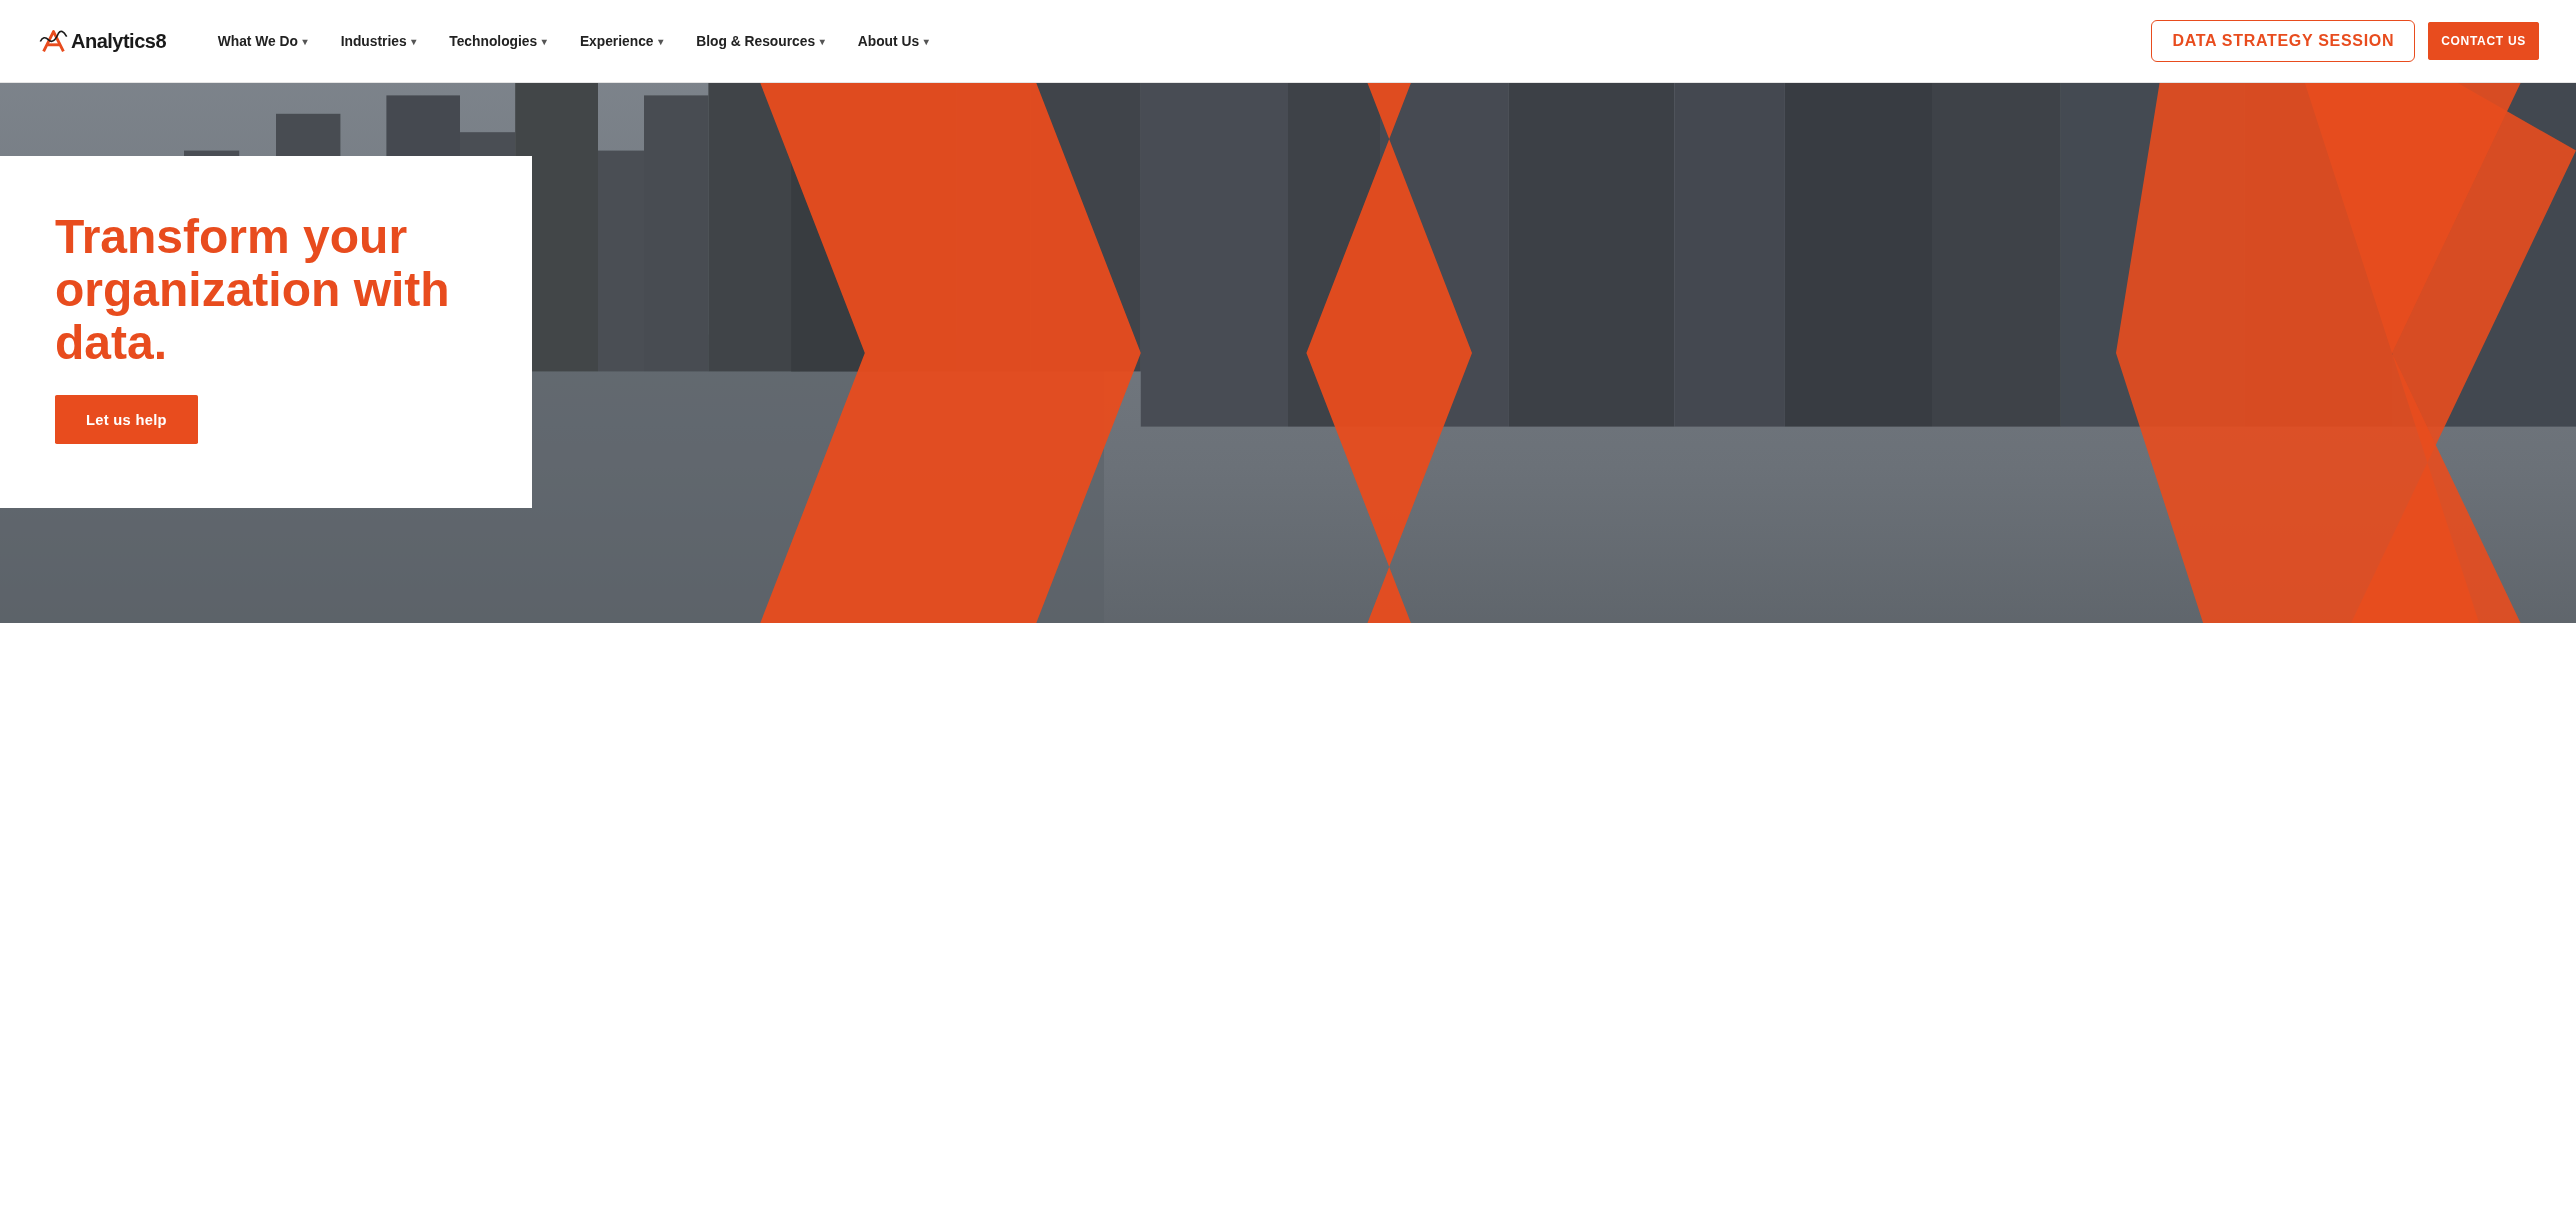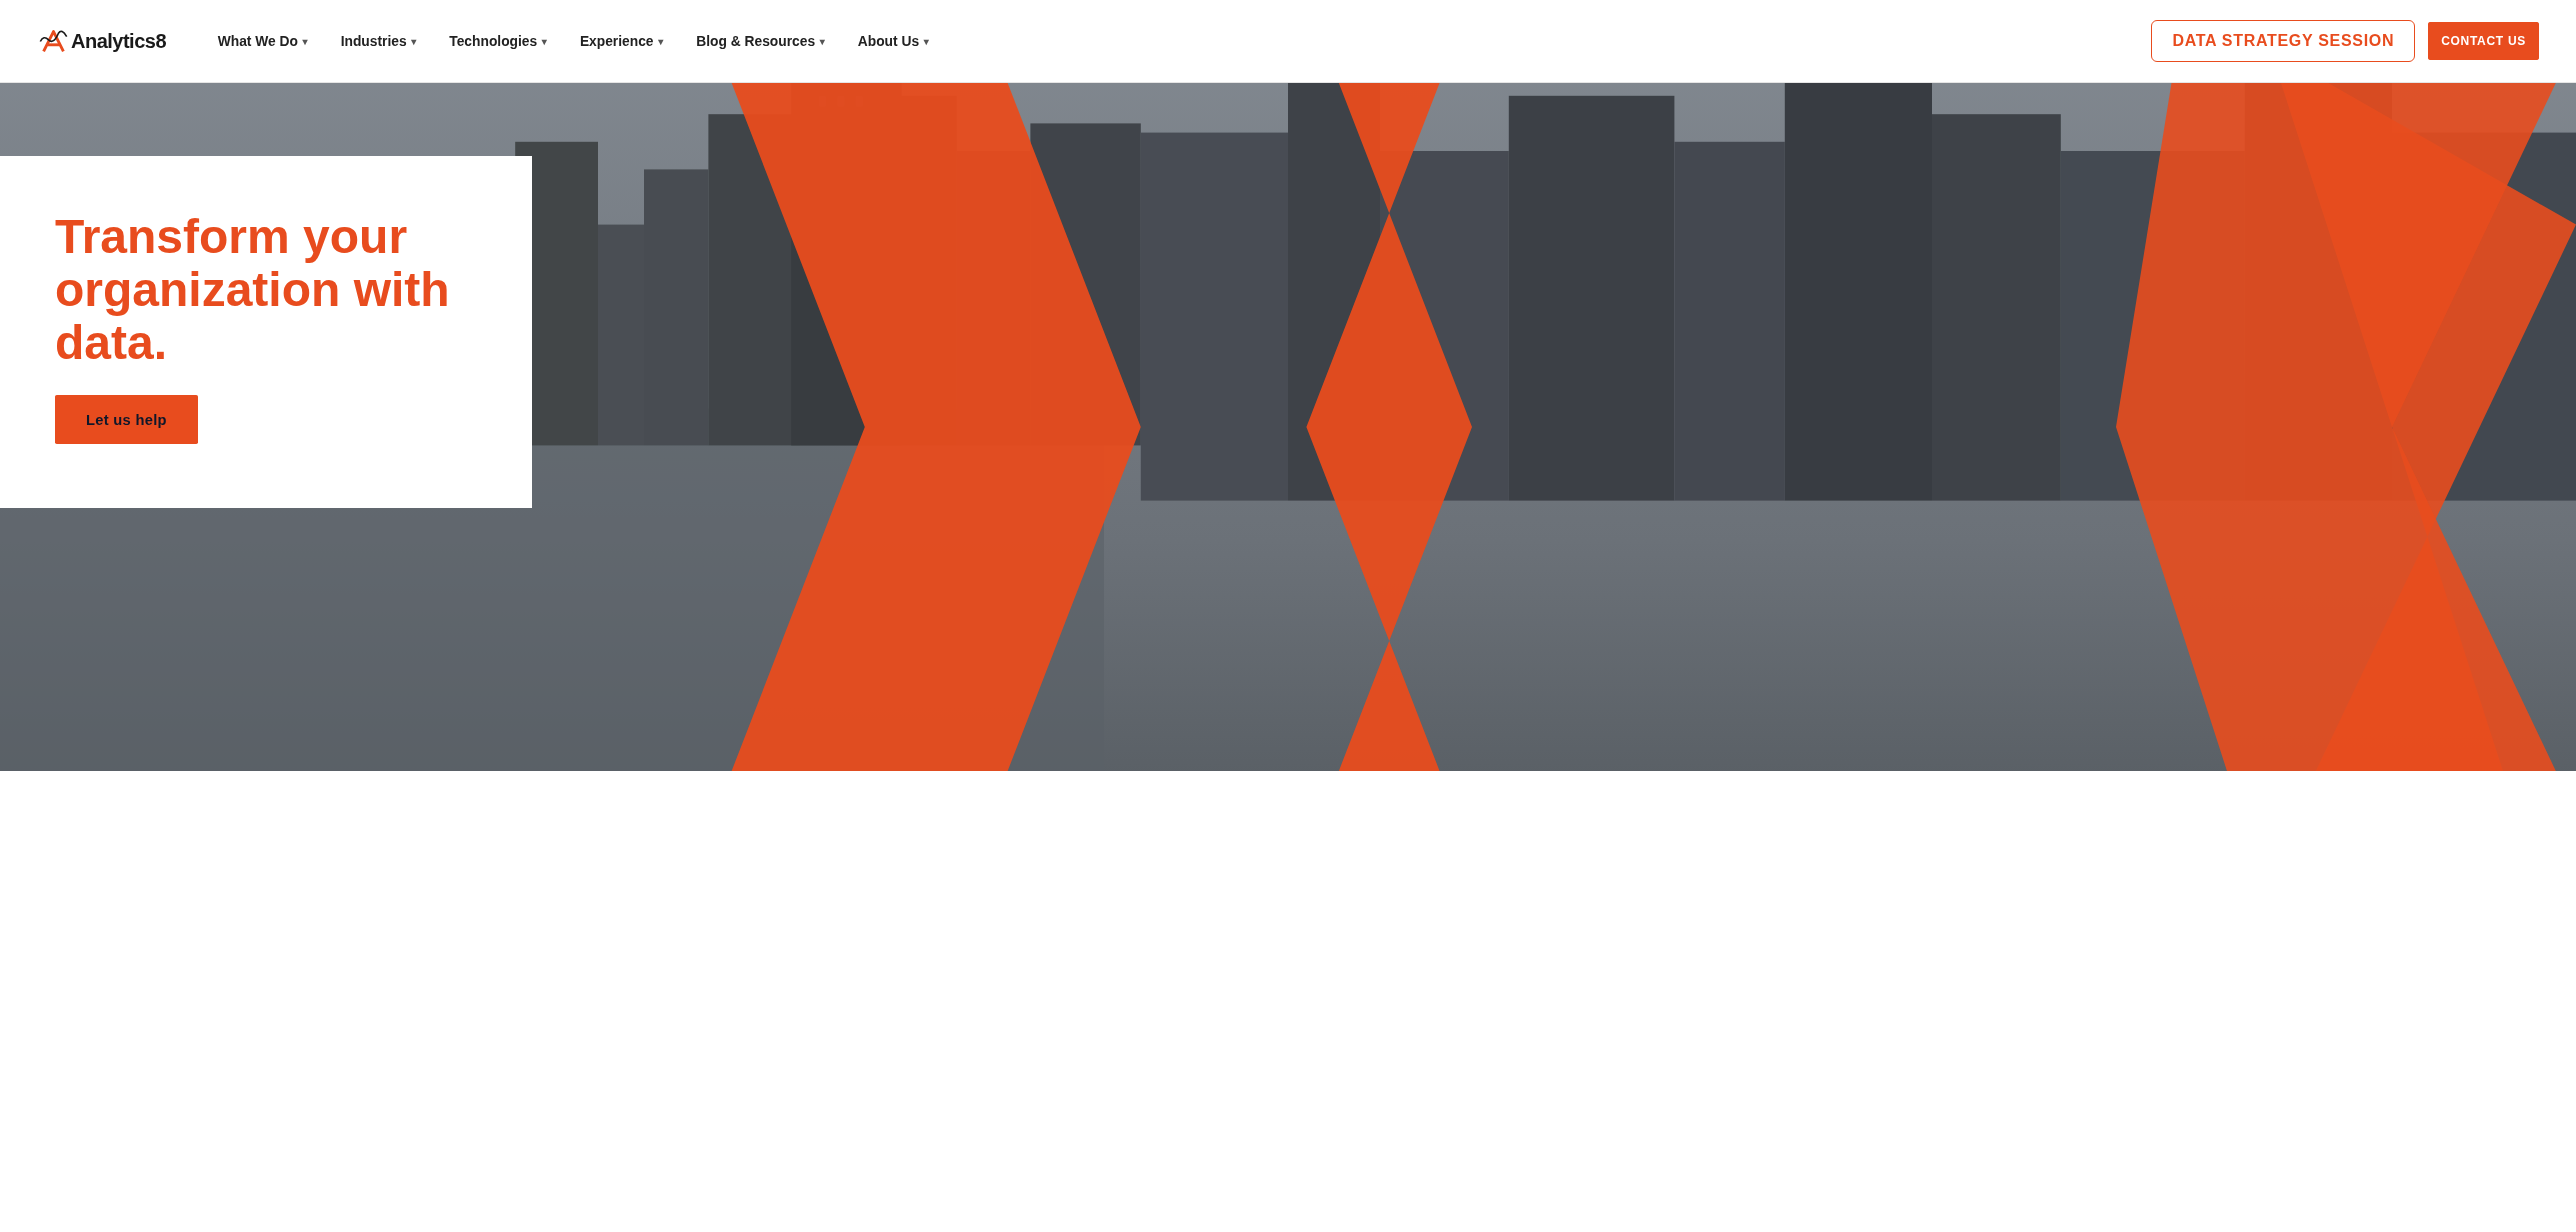--- a/index.html
+++ b/index.html
@@ -85,21 +85,21 @@
       cursor: pointer;
       border-radius: 1.8px;
       white-space: nowrap;
       text-transform: uppercase;
     }
 
     
     .hero {
       position: relative;
       width: 100%;
-      height: 688px;
+      height: 540px;
       overflow: hidden;
     }
 
     
     .hero-card {
       position: absolute;
       top: 73px;
       left: 0;
       width: 532px;
       background: #fff;
@@ -120,21 +120,21 @@
       color: #333;
       line-height: 1.55;
       margin-bottom: 37px;
       max-width: 440px;
     }
 
     .btn-cta {
       display: inline-block;
       padding: 16.5px 31px;
       background: #e84c1e;
-      color: #0f172a;
+      color: #ffffff;
       font-size: 14.7px;
       font-weight: 700;
       border: none;
       cursor: pointer;
       border-radius: 1.8px;
       letter-spacing: 0.3px;
     }
 
     
     .city-scene {

